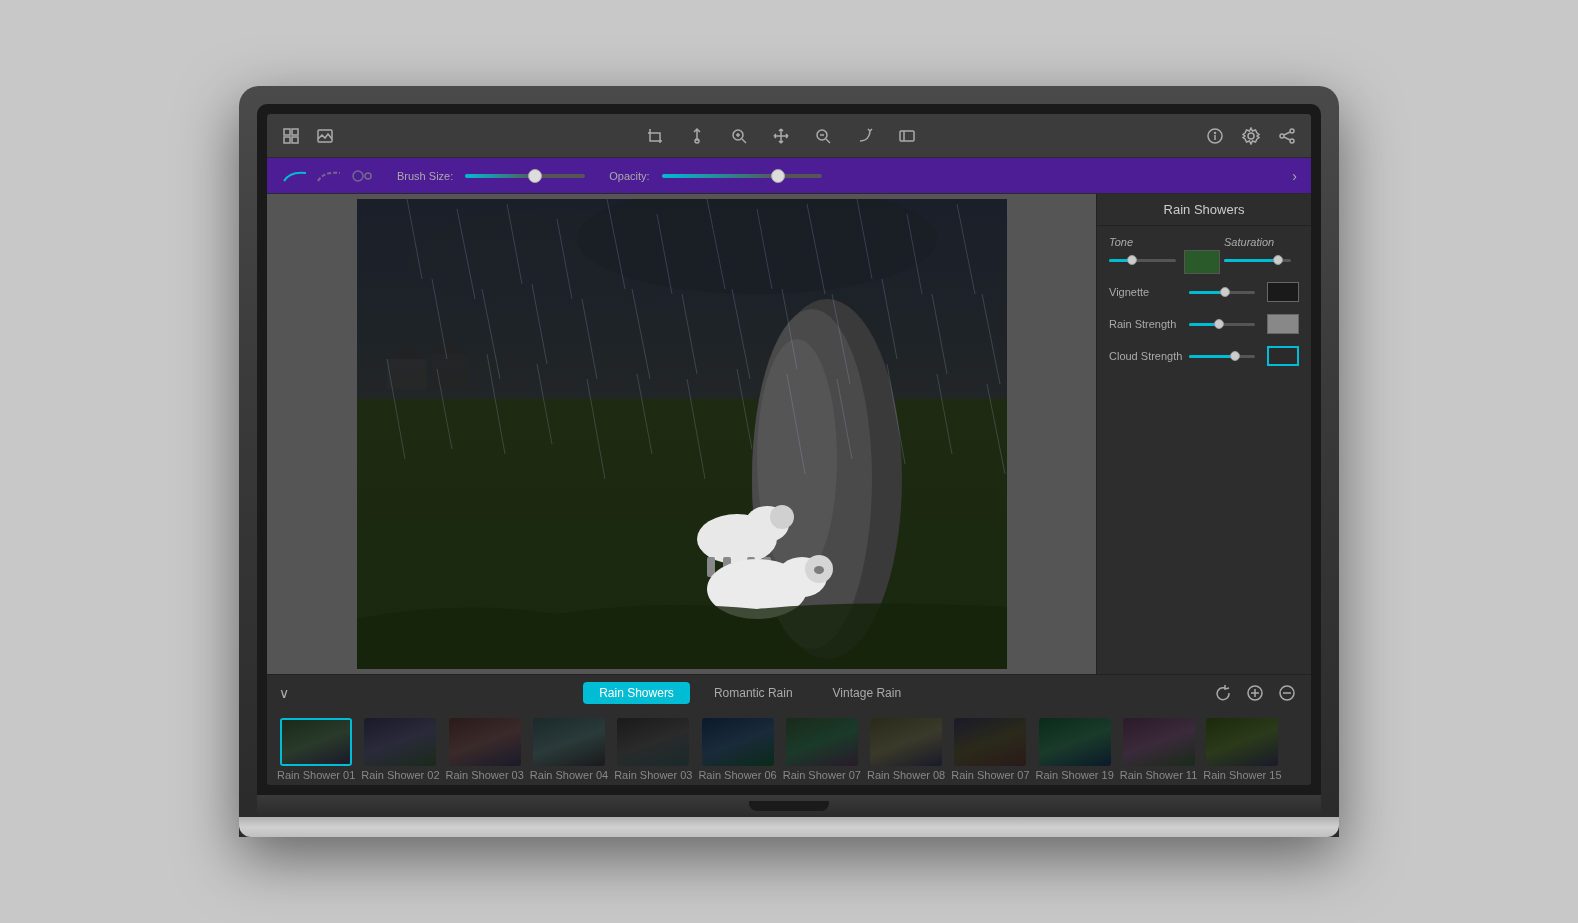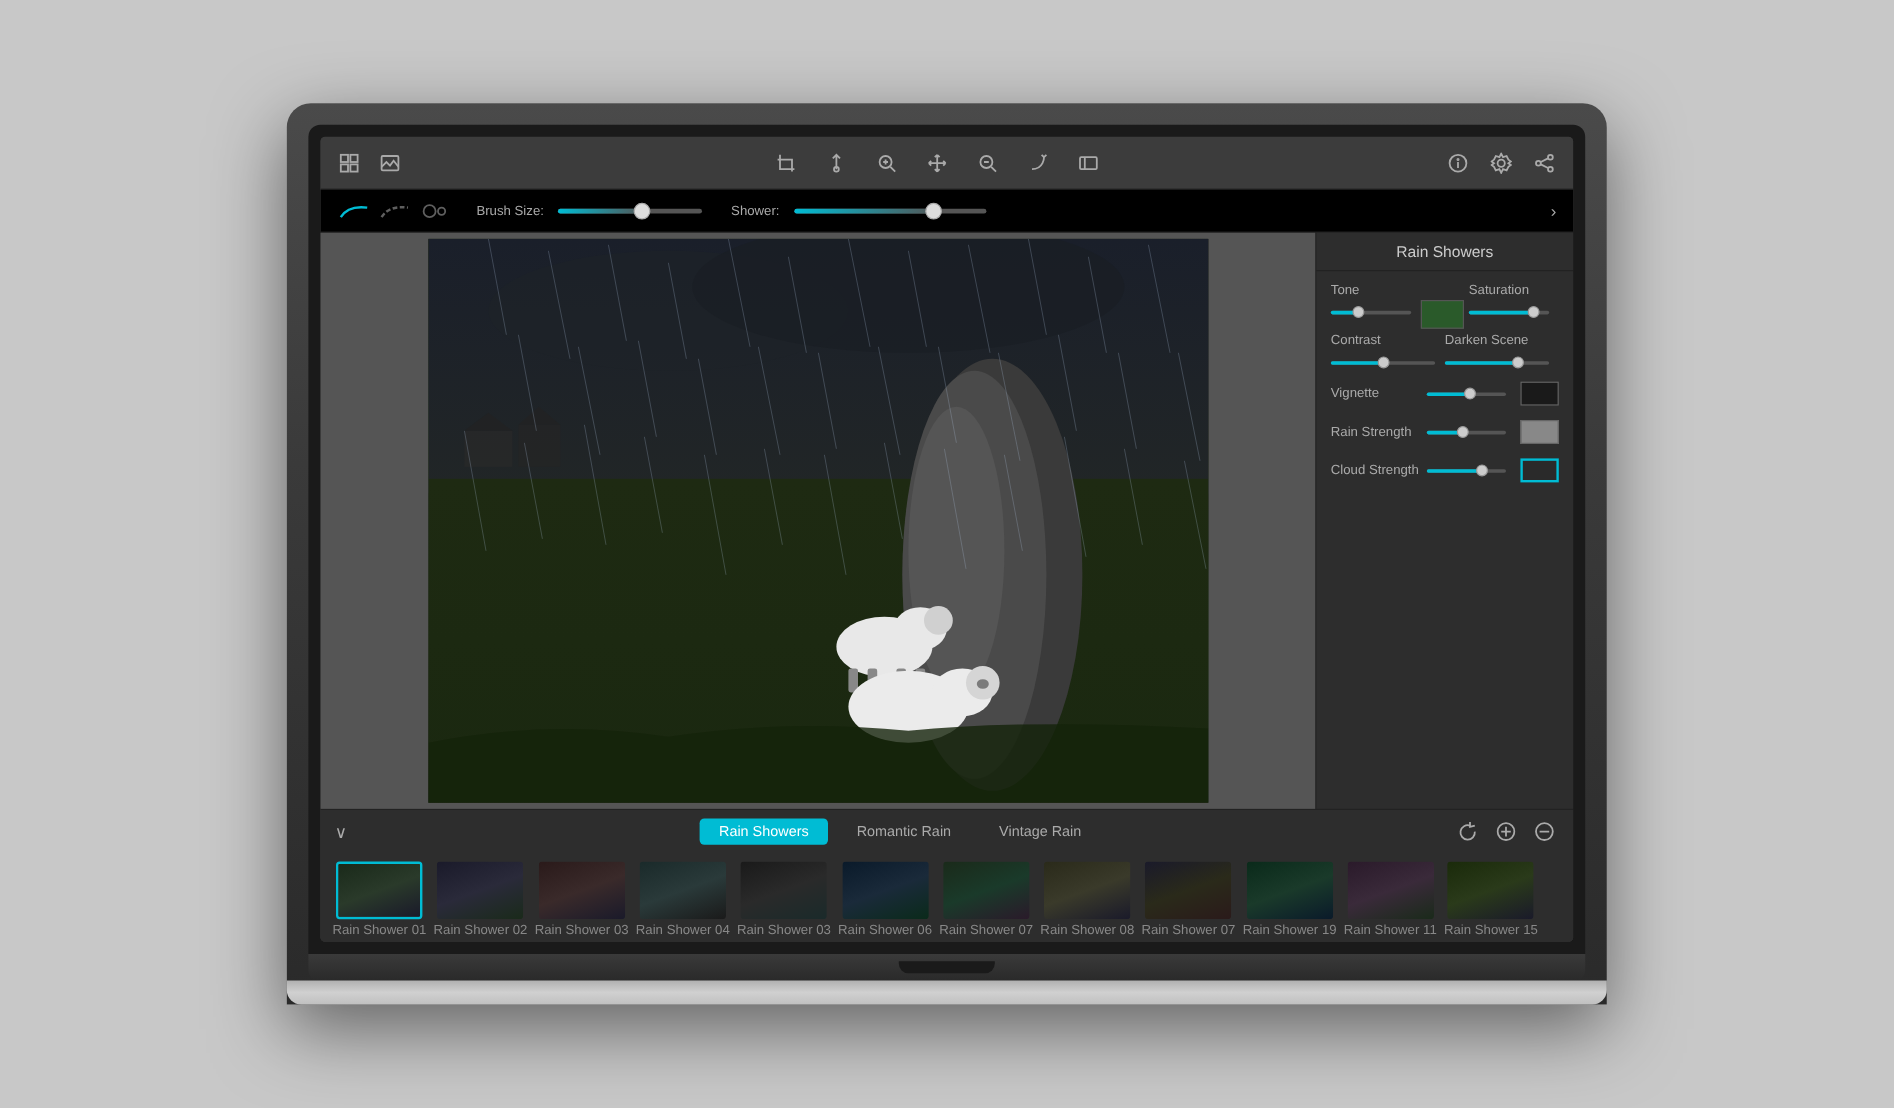--- a/index.html
+++ b/index.html
@@ -75,21 +75,21 @@
       cursor: pointer;
       display: flex;
       align-items: center;
       justify-content: center;
       width: 24px;
       height: 24px;
     }
 
     
     .brush-toolbar {
-      background: #000000;
+      background: #4c1d95;
       height: 36px;
       display: flex;
       align-items: center;
       padding: 0 14px;
       border-bottom: 1px solid #2a2a2a;
       gap: 12px;
     }
 
     .brush-tools {
       display: flex;
@@ -350,20 +350,21 @@
     .col-half {
       flex: 1;
       display: flex;
       flex-direction: column;
     }
 
     .col-label {
       color: #aaa;
       font-size: 11px;
       margin-bottom: 4px;
+      font-style: italic;
     }
 
     .col-slider-wrap {
       height: 16px;
       display: flex;
       align-items: center;
       position: relative;
       padding-right: 8px;
     }
 
@@ -639,21 +640,21 @@
               </svg>
           </div>
         </div>
         <span class="brush-size-label">Brush Size:</span>
         <div class="slider-container">
           <div class="brush-slider">
             <div class="brush-slider-track"></div>
             <div class="slider-thumb"></div>
           </div>
         </div>
-        <span class="opacity-label">Shower:</span>
+        <span class="opacity-label">Opacity:</span>
         <div class="slider-container">
           <div class="opacity-slider">
             <div class="opacity-slider-track"></div>
             <div class="opacity-thumb"></div>
           </div>
         </div>
         <div class="toolbar-expand">›</div>
       </div>
 
       <div class="main-area">
@@ -772,40 +773,20 @@
                 <div class="col-label">Saturation</div>
                 <div class="col-slider-wrap">
                   <div class="col-slider-track">
                     <div class="col-slider-fill" style="width:80%"></div>
                     <div class="col-slider-thumb" style="left:80%"></div>
                   </div>
                 </div>
               </div>
             </div>
 
-            <div class="two-col-row">
-              <div class="col-half">
-                <div class="col-label">Contrast</div>
-                <div class="col-slider-wrap">
-                  <div class="col-slider-track">
-                    <div class="col-slider-fill" style="width:50%"></div>
-                    <div class="col-slider-thumb" style="left:50%"></div>
-                  </div>
-                </div>
-              </div>
-              <div class="col-half">
-                <div class="col-label">Darken Scene</div>
-                <div class="col-slider-wrap">
-                  <div class="col-slider-track">
-                    <div class="col-slider-fill" style="width:70%"></div>
-                    <div class="col-slider-thumb" style="left:70%"></div>
-                  </div>
-                </div>
-              </div>
-            </div>
 
             <div class="control-row" style="margin-top:4px;">
               <div class="control-label">Vignette</div>
               <div class="panel-slider-wrap" style="margin-right:6px;">
                 <div class="panel-slider-track" style="width:100%">
                   <div class="panel-slider-fill" style="width:55%"></div>
                   <div class="panel-slider-thumb" style="left:55%"></div>
                 </div>
               </div>
               <div class="color-swatch color-swatch-dark"></div>

